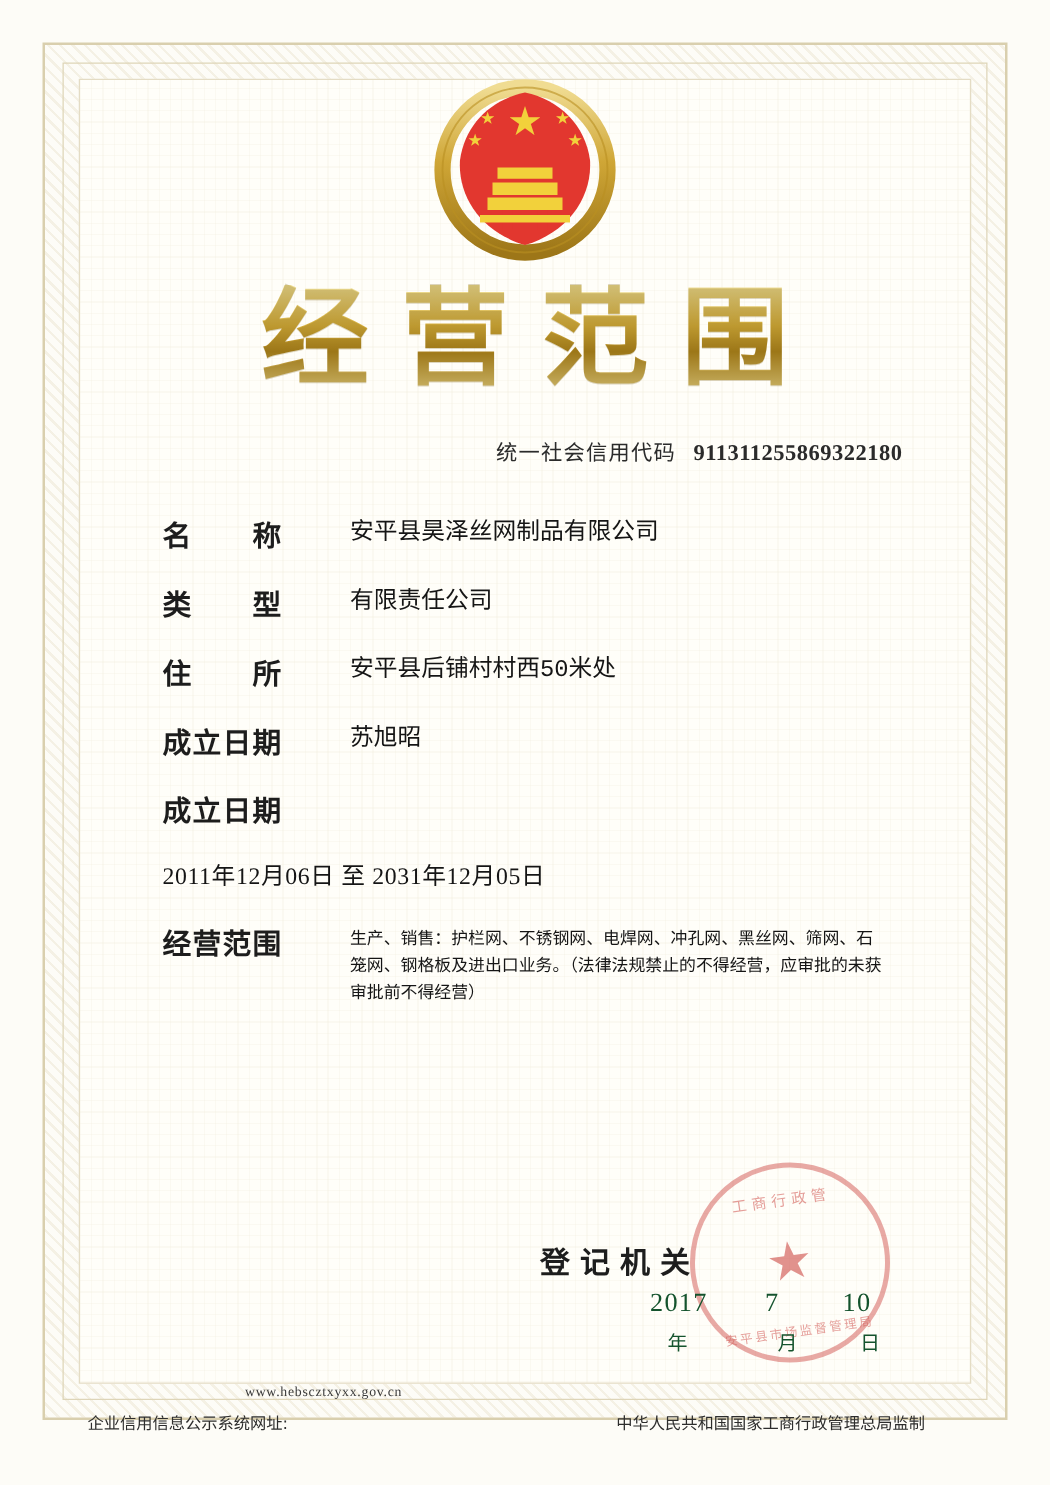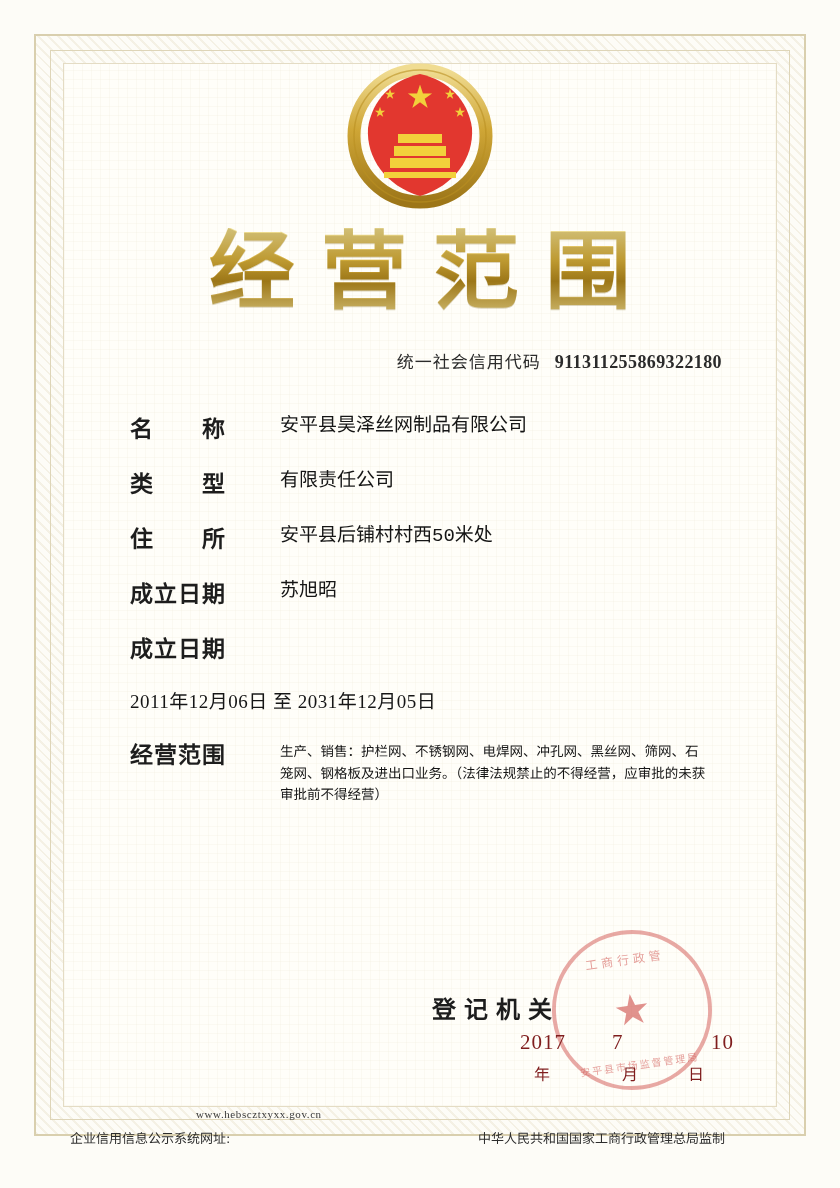--- a/index.html
+++ b/index.html
@@ -209,31 +209,31 @@
     letter-spacing: 8px;
     color: #1d1d1d;
     font-family: "DejaVu Sans", sans-serif;
   }
   .issue-date {
     position: absolute;
     left: 520px;
     top: 1030px;
     width: 230px;
     font-family: "Liberation Serif", serif;
-    color: #7f1d1d;
+    color: #14532d;
   }
   .issue-date .nums {
     display: flex;
     font-size: 21px;
     letter-spacing: 1px;
   }
   .issue-date .nums span { display: inline-block; }
   .issue-date .nums .y { width: 92px; }
   .issue-date .nums .m { width: 62px; }
-  .issue-date .nums .d { width: 60px; text-align: right; }
+  .issue-date .nums .d { width: 60px; }
   .issue-date .units {
     display: flex;
     font-size: 16px;
     margin-top: 6px;
     font-family: "DejaVu Sans", sans-serif;
   }
   .issue-date .units .y { width: 92px; padding-left: 14px; box-sizing: border-box;}
   .issue-date .units .m { width: 62px; padding-left: 10px; box-sizing: border-box;}
   .issue-date .units .d { width: 60px; padding-left: 14px; box-sizing: border-box;}
 
@@ -253,21 +253,21 @@
     top: 1128px;
     padding: 0 70px;
     display: flex;
     justify-content: space-between;
     align-items: baseline;
     font-size: 13px;
     color: #2d2d2d;
     font-family: "DejaVu Sans", sans-serif;
     box-sizing: border-box;
   }
-  .footer .right { margin-right: 45px; }
+  .footer .right { margin-right: 30px; }
 </style>
 </head>
 <body>
 
 <div class="page">
 
   <div class="frame-outer">
     <div class="frame-mid">
       <div class="frame-inner">
         <div class="guilloche"></div>

